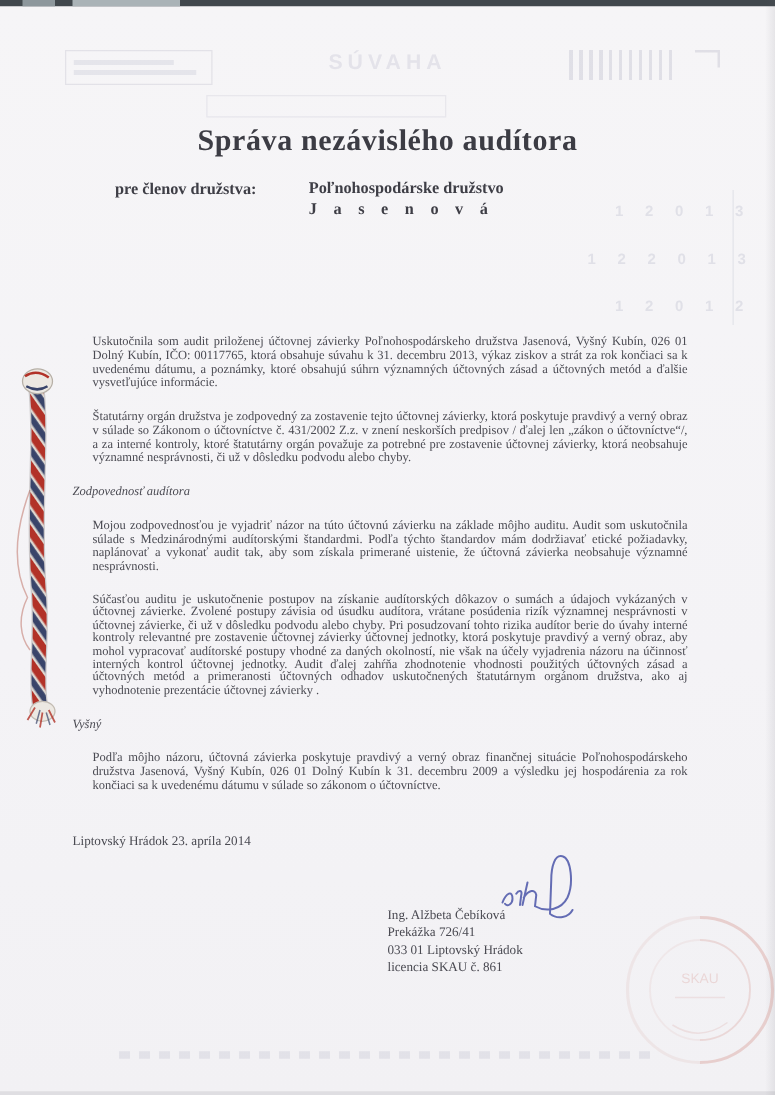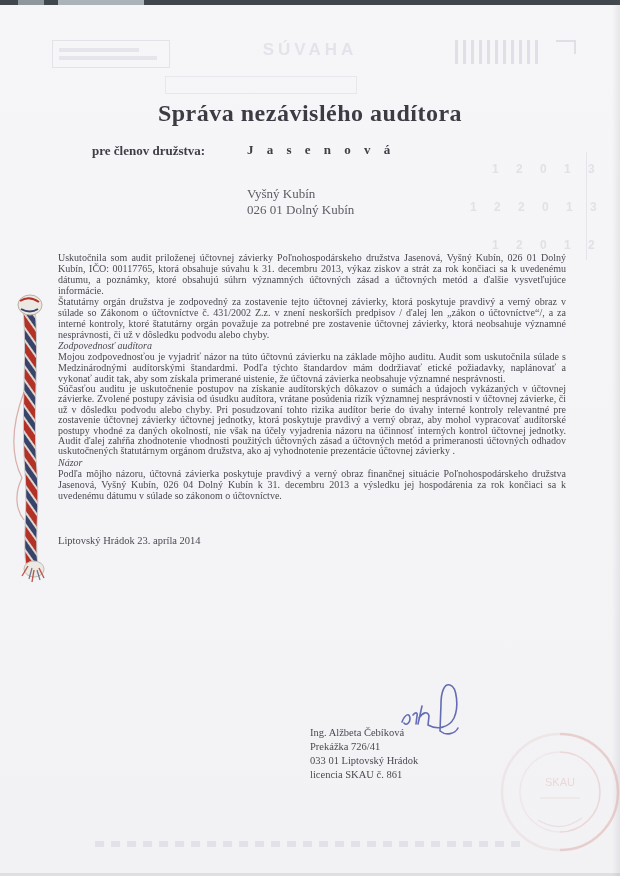--- a/index.html
+++ b/index.html
@@ -24,21 +24,21 @@
   .ghost-bottomrow{position:absolute;left:95px;top:841px;width:430px;height:6px;background:repeating-linear-gradient(90deg,rgba(110,112,145,0.12) 0 9px,rgba(0,0,0,0) 9px 16px);}
 
   
   .content{position:absolute;left:58px;width:508px;top:0;}
   .doc-title{position:absolute;left:0;right:0;top:100px;text-align:center;font-size:24px;font-weight:bold;letter-spacing:0.5px;color:#3c3c44;}
   .addr-label{position:absolute;left:92px;top:143px;font-size:13px;font-weight:bold;color:#3e3e46;}
   .addr-name{position:absolute;left:247px;top:141px;font-size:13px;font-weight:bold;color:#3e3e46;line-height:17px;}
   .addr-name .spread{letter-spacing:5px;}
   .addr-loc{position:absolute;left:247px;top:186px;font-size:13px;color:#5c5c64;line-height:16px;}
   .flow{position:absolute;left:0;right:0;top:252px;}
-  .flow p{margin:0;font-size:10px;line-height:11px;text-align:justify;color:#4a4a52;}
+  .flow p{margin:16px;font-size:10px;line-height:11px;text-align:justify;color:#4a4a52;}
   .flow p.tight{line-height:10.4px;}
   .flow h3{margin:0;font-size:10px;font-weight:normal;font-style:italic;color:#4a4a52;}
   .mt-h1{margin-top:20px;} .mt-p2{margin-top:17px;} .mt-h2{margin-top:17px;}
   .mt-p3{margin-top:20px;} .mt-p4{margin-top:8px;} .mt-p5{margin-top:8px;}
   .mt-h3{margin-top:16px;} .mt-p6{margin-top:14px;} .mt-date{margin-top:34px;}
   .date-line{font-size:10.5px;color:#4a4a52;}
   .sig-block{position:absolute;left:310px;top:726px;font-size:10.5px;line-height:14px;color:#4a4a52;}
   .cord-svg{position:absolute;left:8px;top:292px;}
   .sig-svg{position:absolute;left:396px;top:664px;}
   .stamp-svg{position:absolute;left:480px;top:712px;}
@@ -84,36 +84,33 @@
     <path d="M12,9 q9,-6 19,1" stroke="#b23228" stroke-width="2" fill="none"></path>
     <path d="M13,17 q9,5 17,0" stroke="#39446a" stroke-width="2" fill="none"></path>
     <ellipse cx="26" cy="277" rx="10" ry="8" fill="#ece8e2" stroke="#c2bbb2" stroke-width="1"></ellipse>
     <path d="M20,274 l-6,10 M26,278 l-2,12 M31,276 l5,10" stroke="#b23228" stroke-width="1.4" fill="none" opacity="0.8"></path>
     <path d="M24,276 l-3,11 M29,278 l3,10" stroke="#39446a" stroke-width="1.2" fill="none" opacity="0.7"></path>
   </svg>
 
   <div class="doc-title">Správa nezávislého audítora</div>
   <div class="addr-label">pre členov družstva:</div>
   <div class="addr-name">
+    <div>Poľnohospodárske družstvo</div>
     <div class="spread">J a s e n o v á</div>
-  </div>
-  <div class="addr-loc">
-    <div>Vyšný Kubín</div>
-    <div>026 01  Dolný Kubín</div>
   </div>
 
   <div class="content">
     <div class="flow">
       <p>Uskutočnila som audit priloženej účtovnej závierky Poľnohospodárskeho družstva Jasenová, Vyšný Kubín, 026 01 Dolný Kubín, IČO: 00117765, ktorá obsahuje súvahu k 31. decembru 2013, výkaz ziskov a strát za rok končiaci sa k uvedenému dátumu, a poznámky, ktoré obsahujú súhrn významných účtovných zásad a účtovných metód a ďalšie vysvetľujúce informácie.</p>
       <p class="mt-p2">Štatutárny orgán družstva je zodpovedný za zostavenie tejto účtovnej závierky, ktorá poskytuje pravdivý a verný obraz v súlade so Zákonom o účtovníctve č. 431/2002 Z.z. v znení neskorších predpisov / ďalej len „zákon o účtovníctve“/, a za interné kontroly, ktoré štatutárny orgán považuje za potrebné pre zostavenie účtovnej závierky, ktorá neobsahuje významné nesprávnosti, či už v dôsledku podvodu alebo chyby.</p>
       <h3 class="mt-h2">Zodpovednosť audítora</h3>
       <p class="mt-p3">Mojou zodpovednosťou je vyjadriť názor na túto účtovnú závierku na základe môjho auditu. Audit som uskutočnila súlade s Medzinárodnými audítorskými štandardmi. Podľa týchto štandardov mám dodržiavať etické požiadavky, naplánovať a vykonať audit tak, aby som získala primerané uistenie, že účtovná závierka neobsahuje významné nesprávnosti.</p>
       <p class="mt-p4 tight">Súčasťou auditu je uskutočnenie postupov na získanie audítorských dôkazov o sumách a údajoch vykázaných v účtovnej závierke. Zvolené postupy závisia od úsudku audítora, vrátane posúdenia rizík významnej nesprávnosti v účtovnej závierke, či už v dôsledku podvodu alebo chyby. Pri posudzovaní tohto rizika audítor berie do úvahy interné kontroly relevantné pre zostavenie účtovnej závierky účtovnej jednotky, ktorá poskytuje pravdivý a verný obraz, aby mohol vypracovať audítorské postupy vhodné za daných okolností, nie však na účely vyjadrenia názoru na účinnosť interných kontrol účtovnej jednotky. Audit ďalej zahŕňa zhodnotenie vhodnosti použitých účtovných zásad a účtovných metód a primeranosti účtovných odhadov uskutočnených štatutárnym orgánom družstva, ako aj vyhodnotenie prezentácie účtovnej závierky .</p>
-      <h3 class="mt-h3">Názor</h3>
-      <p class="mt-p6">Podľa môjho názoru, účtovná závierka poskytuje pravdivý a verný obraz finančnej situácie Poľnohospodárskeho družstva Jasenová, Vyšný Kubín, 026 04 Dolný Kubín k 31. decembru 2013 a výsledku jej hospodárenia za rok končiaci sa k uvedenému dátumu v súlade so zákonom o účtovníctve.</p>
+      <h3 class="mt-h3">Vyšný</h3>
+      <p class="mt-p6">Podľa môjho názoru, účtovná závierka poskytuje pravdivý a verný obraz finančnej situácie Poľnohospodárskeho družstva Jasenová, Vyšný Kubín, 026 01 Dolný Kubín k 31. decembru 2009 a výsledku jej hospodárenia za rok končiaci sa k uvedenému dátumu v súlade so zákonom o účtovníctve.</p>
       <div class="date-line mt-date">Liptovský Hrádok 23. apríla  2014</div>
     </div>
   </div>
 
   <svg class="sig-svg" width="76" height="78" viewBox="0 0 76 78">
     <path d="M6,58 c3,-8 8,-10 8,-3 c0,4 -4,7 -6,4 M17,51 c2,-3 5,-3 4,1 l-1,8 M26,42 l-4,18 M23,54 c4,-6 9,-7 10,-2 l-1,9 c9,5 21,3 26,-7 c5,-11 3,-31 -4,-33 c-6,-2 -9,8 -9,19 l-1,27 c6,5 15,3 18,-3" stroke="#4a55a8" stroke-width="1.6" fill="none" stroke-linecap="round" opacity="0.85"></path>
   </svg>
 
   <div class="sig-block">
     <div>Ing. Alžbeta Čebíková</div>

